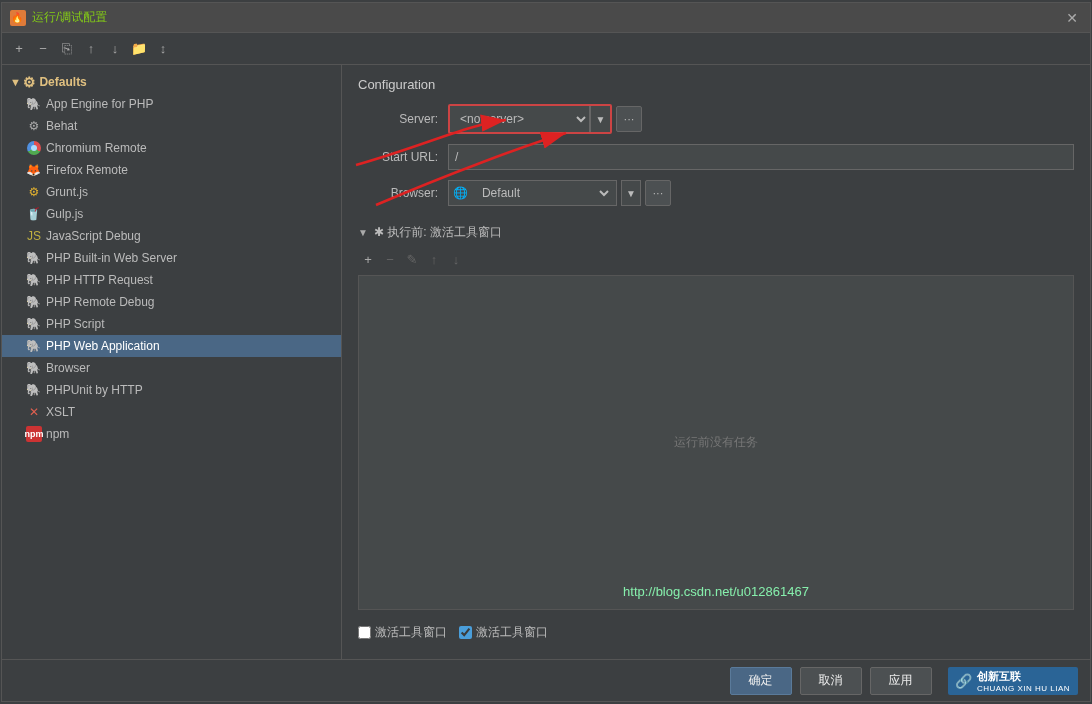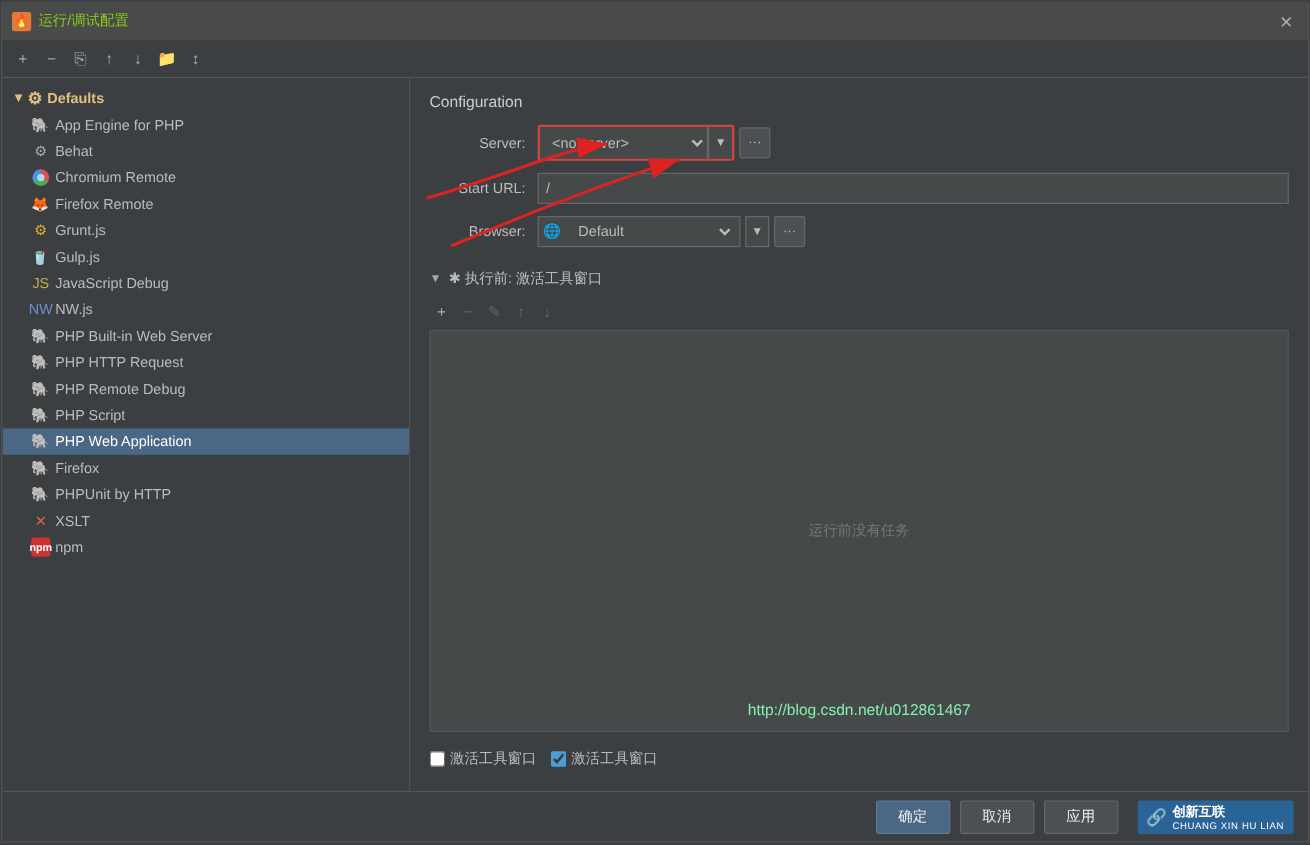--- a/index.html
+++ b/index.html
@@ -467,25 +467,20 @@
           <div class="tree-icon icon-gulp">🥤</div>
           <span class="tree-label">Gulp.js</span>
         </div>
 
         <div class="tree-item">
           <div class="tree-indent"></div>
           <div class="tree-icon icon-js">JS</div>
           <span class="tree-label">JavaScript Debug</span>
         </div>
 
-        <div class="tree-item">
-          <div class="tree-indent"></div>
-          <div class="tree-icon icon-nw">NW</div>
-          <span class="tree-label">NW.js</span>
-        </div>
 
         <div class="tree-item">
           <div class="tree-indent"></div>
           <div class="tree-icon icon-php">🐘</div>
           <span class="tree-label">PHP Built-in Web Server</span>
         </div>
 
         <div class="tree-item">
           <div class="tree-indent"></div>
           <div class="tree-icon icon-php">🐘</div>
@@ -506,21 +501,21 @@
 
         <div class="tree-item selected">
           <div class="tree-indent"></div>
           <div class="tree-icon icon-php">🐘</div>
           <span class="tree-label">PHP Web Application</span>
         </div>
 
         <div class="tree-item">
           <div class="tree-indent"></div>
           <div class="tree-icon icon-php">🐘</div>
-          <span class="tree-label">Firefox</span>
+          <span class="tree-label">Browser</span>
         </div>
 
         <div class="tree-item">
           <div class="tree-indent"></div>
           <div class="tree-icon icon-php">🐘</div>
           <span class="tree-label">PHPUnit by HTTP</span>
         </div>
 
         <div class="tree-item">
           <div class="tree-indent"></div>

